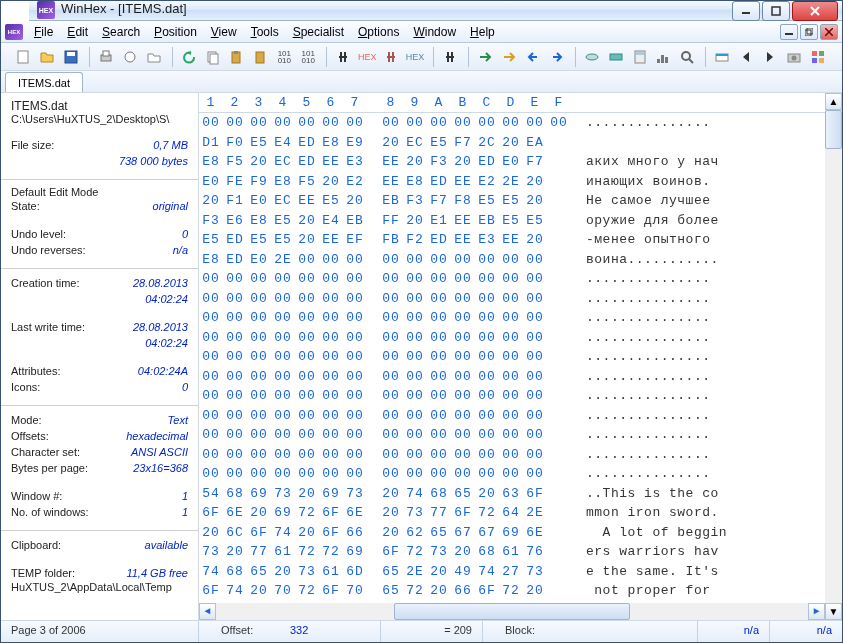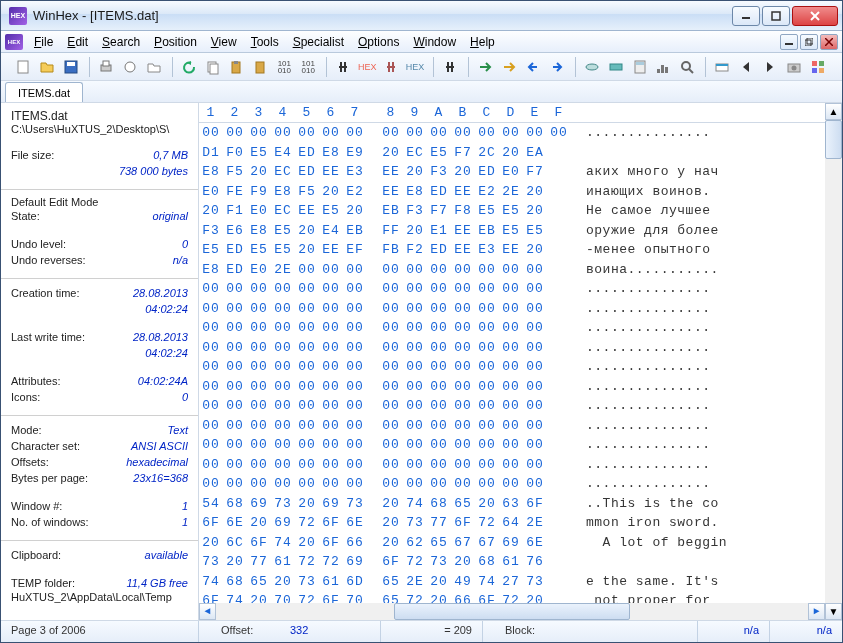--- a/index.html
+++ b/index.html
@@ -1,19 +1,19 @@
 <!DOCTYPE html>
 <html><head>
 <meta charset="utf-8">
 <style>
   * { box-sizing:border-box; }
   html,body { margin:0; padding:0; font-family:"Segoe UI",Tahoma,sans-serif; background:#a8b8c8; }
   #app { width:843px; height:643px; display:flex; flex-direction:column; background:#fff; border:1px solid #395173; }
   
-  .titlebar { height:30px; background:linear-gradient(#f7fbff,#dbe8f8 45%,#cadef6 46%,#e6f0fb); display:flex; align-items:center; padding:0 4px 0 8px; border-bottom:1px solid #9fb5cf; color:#1a1a1a; font-size:13px; }
+  .titlebar { height:20px; background:linear-gradient(#f7fbff,#dbe8f8 45%,#cadef6 46%,#e6f0fb); display:flex; align-items:flex-start; padding:0 4px 0 8px; border-bottom:1px solid #9fb5cf; color:#1a1a1a; font-size:13px;margin-left:28px; }
   .tb-app-icon { width:18px; height:18px; border-radius:2px; display:inline-flex; align-items:center; justify-content:center; margin-right:6px; background:linear-gradient(135deg,#532daa,#a261e6); color:#fff; font-size:7px; font-weight:700; line-height:1; }
   .tb-title { flex:1; }
   .tb-ctrls { display:flex; height:20px; }
   .tb-btn { width:28px; height:20px; margin-left:2px; border:1px solid #6c88a9; border-radius:3px; display:flex; align-items:center; justify-content:center; background:linear-gradient(#f7fbff,#dbe8f8); font-family:Arial; font-size:12px; }
   .tb-btn.close { width:46px; background:linear-gradient(#f08c8c,#d44); color:#fff; border-color:#a11; }
   
   .menubar { height:22px; background:linear-gradient(#fdfeff,#e7effb); display:flex; align-items:center; padding:0 4px; font-size:12px; border-bottom:1px solid #b9c9dc; }
   .menubar-icon { width:18px; height:16px; margin-right:4px; background:linear-gradient(135deg,#532daa,#a261e6); border-radius:2px; display:inline-flex; align-items:center; justify-content:center; color:#fff; font-size:6px; font-weight:700; }
   .menu-item { padding:16px 7px; }
   .menu-item u { text-decoration:underline; }
@@ -345,26 +345,26 @@
             <span>Icons:</span>
             <span class="v">0</span>
           </div>
       </div>
       <div class="sep"></div>
       <div class="kv">
           <span>Mode:</span>
           <span class="v">Text</span>
         </div>
       <div class="kv">
+          <span>Offsets:</span>
+          <span class="v">hexadecimal</span>
+        </div>
+      <div class="kv">
           <span>Character set:</span>
           <span class="v">ANSI ASCII</span>
-        </div>
-      <div class="kv">
-          <span>Offsets:</span>
-          <span class="v">hexadecimal</span>
         </div>
       <div class="kv">
           <span>Bytes per page:</span>
           <span class="v">23x16=368</span>
         </div>
       <div class="group">
         <div class="kv">
             <span>Window #:</span>
             <span class="v">1</span>
           </div>
@@ -908,20 +908,21 @@
             <div class="gap"></div>
             <div class="cells2" style="width: 195px;">
               <span>6F</span>
               <span>72</span>
               <span>73</span>
               <span>20</span>
               <span>68</span>
               <span>61</span>
               <span>76</span>
             </div>
+            <div class="ascii">ers warriors hav</div>
           </div>
           <div class="hexrow">
             <div class="cells" style="width: 170px;">
               <span>74</span>
               <span>68</span>
               <span>65</span>
               <span>20</span>
               <span>73</span>
               <span>61</span>
               <span>6D</span>

